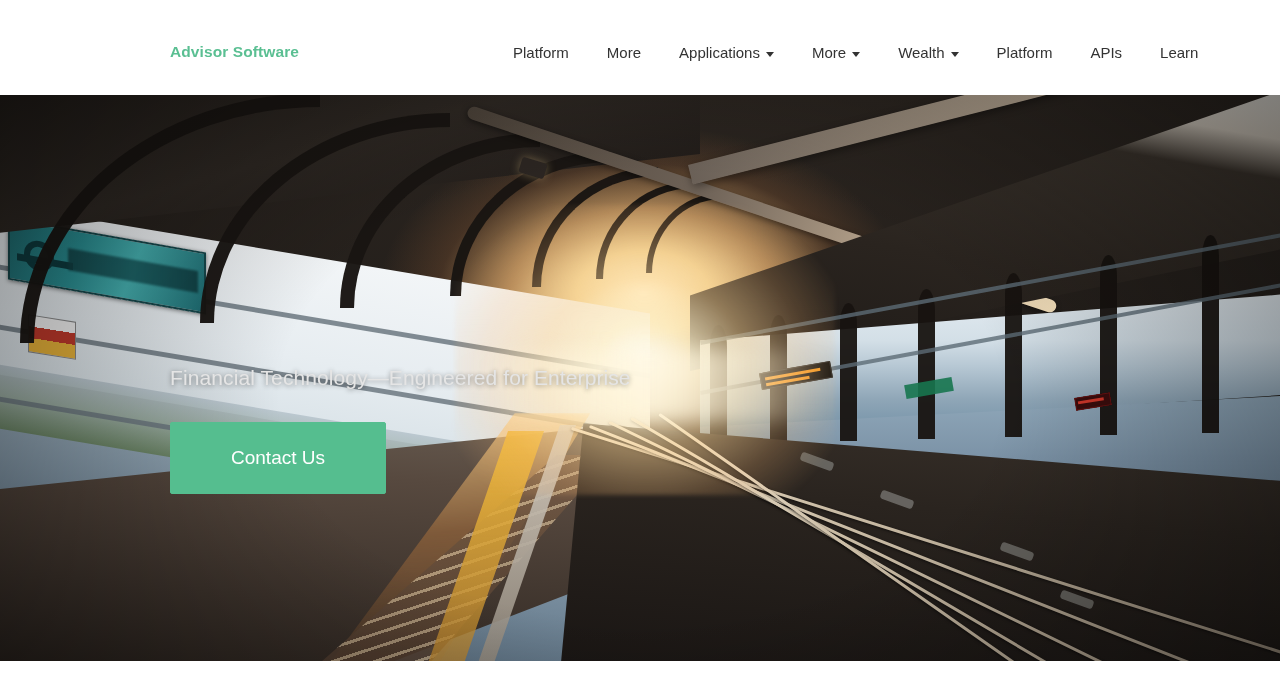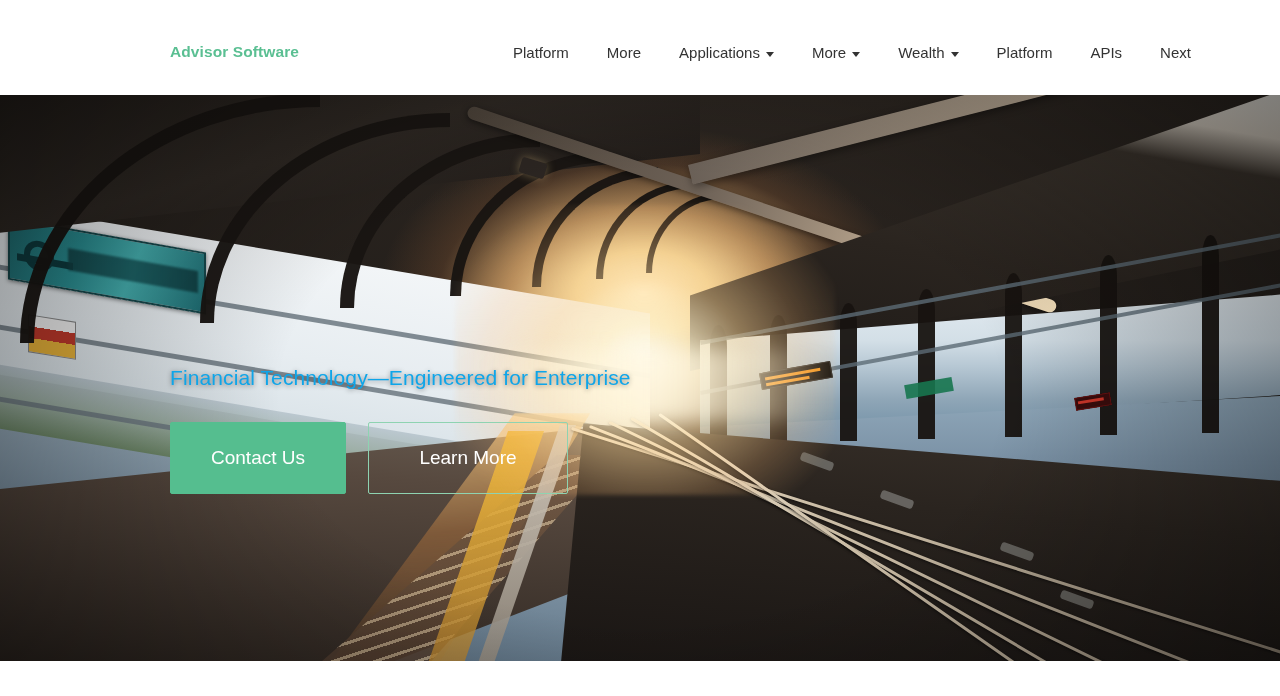--- a/index.html
+++ b/index.html
@@ -245,30 +245,30 @@
   }
 
   
   .hero-copy{ position:absolute; left:170px; top:255px; width:900px; z-index:10; }
   .hero-title{
     font-size:57px; line-height:1.28; font-weight:200;
     color:#ffffff; letter-spacing:.2px; white-space:pre-line;
     text-shadow:0 1px 6px rgba(0,0,0,.28);
   }
   .hero-sub{
-    margin-top:16px; font-size:21px; color:#0ea5e9; font-weight:400;
+    margin-top:16px; font-size:21px; color:#e5e5e5; font-weight:400;
     letter-spacing:.1px; text-shadow:0 1px 5px rgba(0,0,0,.45);
   }
   .hero-actions{ margin-top:32px; display:flex; gap:22px; }
   .btn{
     display:flex; align-items:center; justify-content:center;
     font-size:19px; text-decoration:none; color:#ffffff;
     height:72px; cursor:pointer; border-radius:2px;
   }
-  .btn-primary{ width:176px; background:#55BE8F; border:1px solid #55BE8F; }
+  .btn-primary{ width:216px; background:#55BE8F; border:1px solid #55BE8F; }
   .btn-ghost{ width:200px; background:transparent; border:1px solid #8ed3b1; }
 
   .page-body{
     position:absolute; left:0; top:661px; width:1280px; height:35px;
     background:#ffffff;
   }
 </style>
 </head>
 <body>
 
@@ -294,21 +294,21 @@
       <span>Wealth</span>
       <span class="caret"></span>
     </a>
     <a class="nav-item" href="#">
       <span>Platform</span>
     </a>
     <a class="nav-item" href="#">
       <span>APIs</span>
     </a>
     <a class="nav-item" href="#">
-      <span>Next</span>
+      <span>Learn</span>
     </a>
   </nav>
 </header>
 
 <section class="hero">
 
   <div class="hero-photo">
     <div class="ph-base"></div>
 
     <div class="left-sky"></div>
@@ -379,18 +379,17 @@
 
     <div class="sun-flare"></div>
     <div class="sun-streak"></div>
     <div class="vignette"></div>
   </div>
 
   <div class="hero-copy">
     <p class="hero-sub">Financial Technology—Engineered for Enterprise</p>
     <div class="hero-actions">
       <a class="btn btn-primary" href="#">Contact Us</a>
-      <a class="btn btn-ghost" href="#">Learn More</a>
     </div>
   </div>
 </section>
 
 <div class="page-body"></div>
 
 </body></html>

